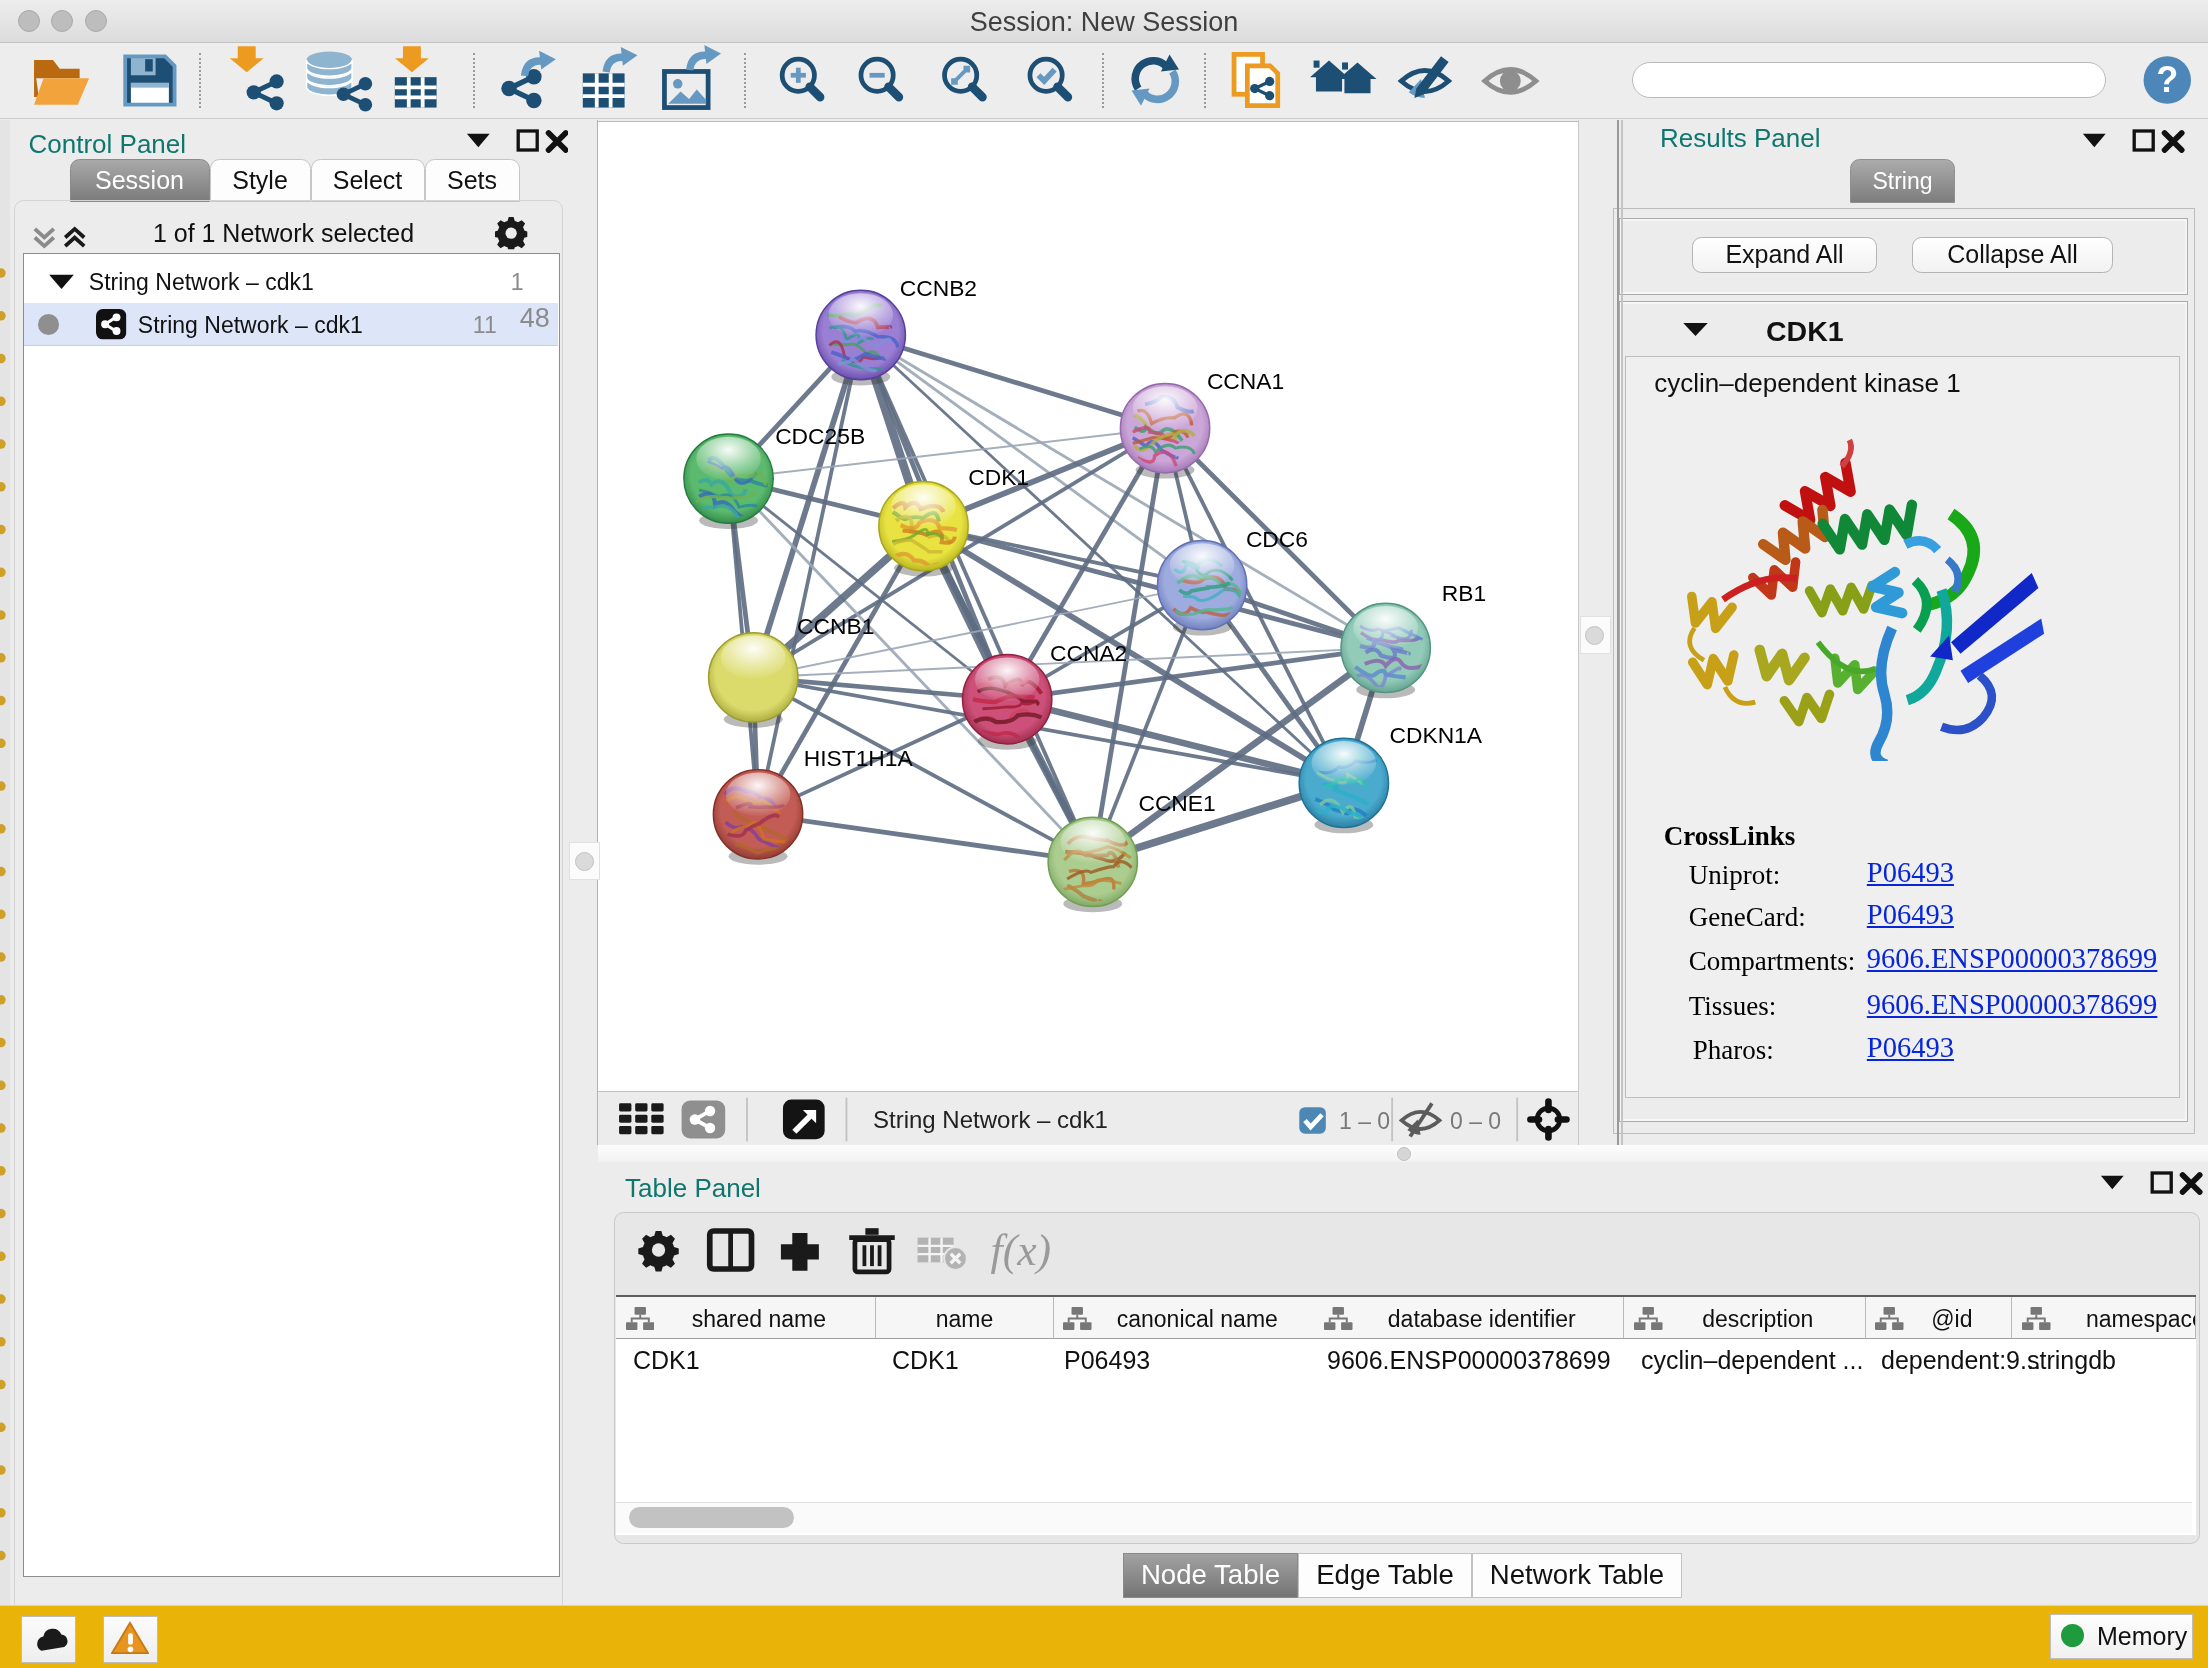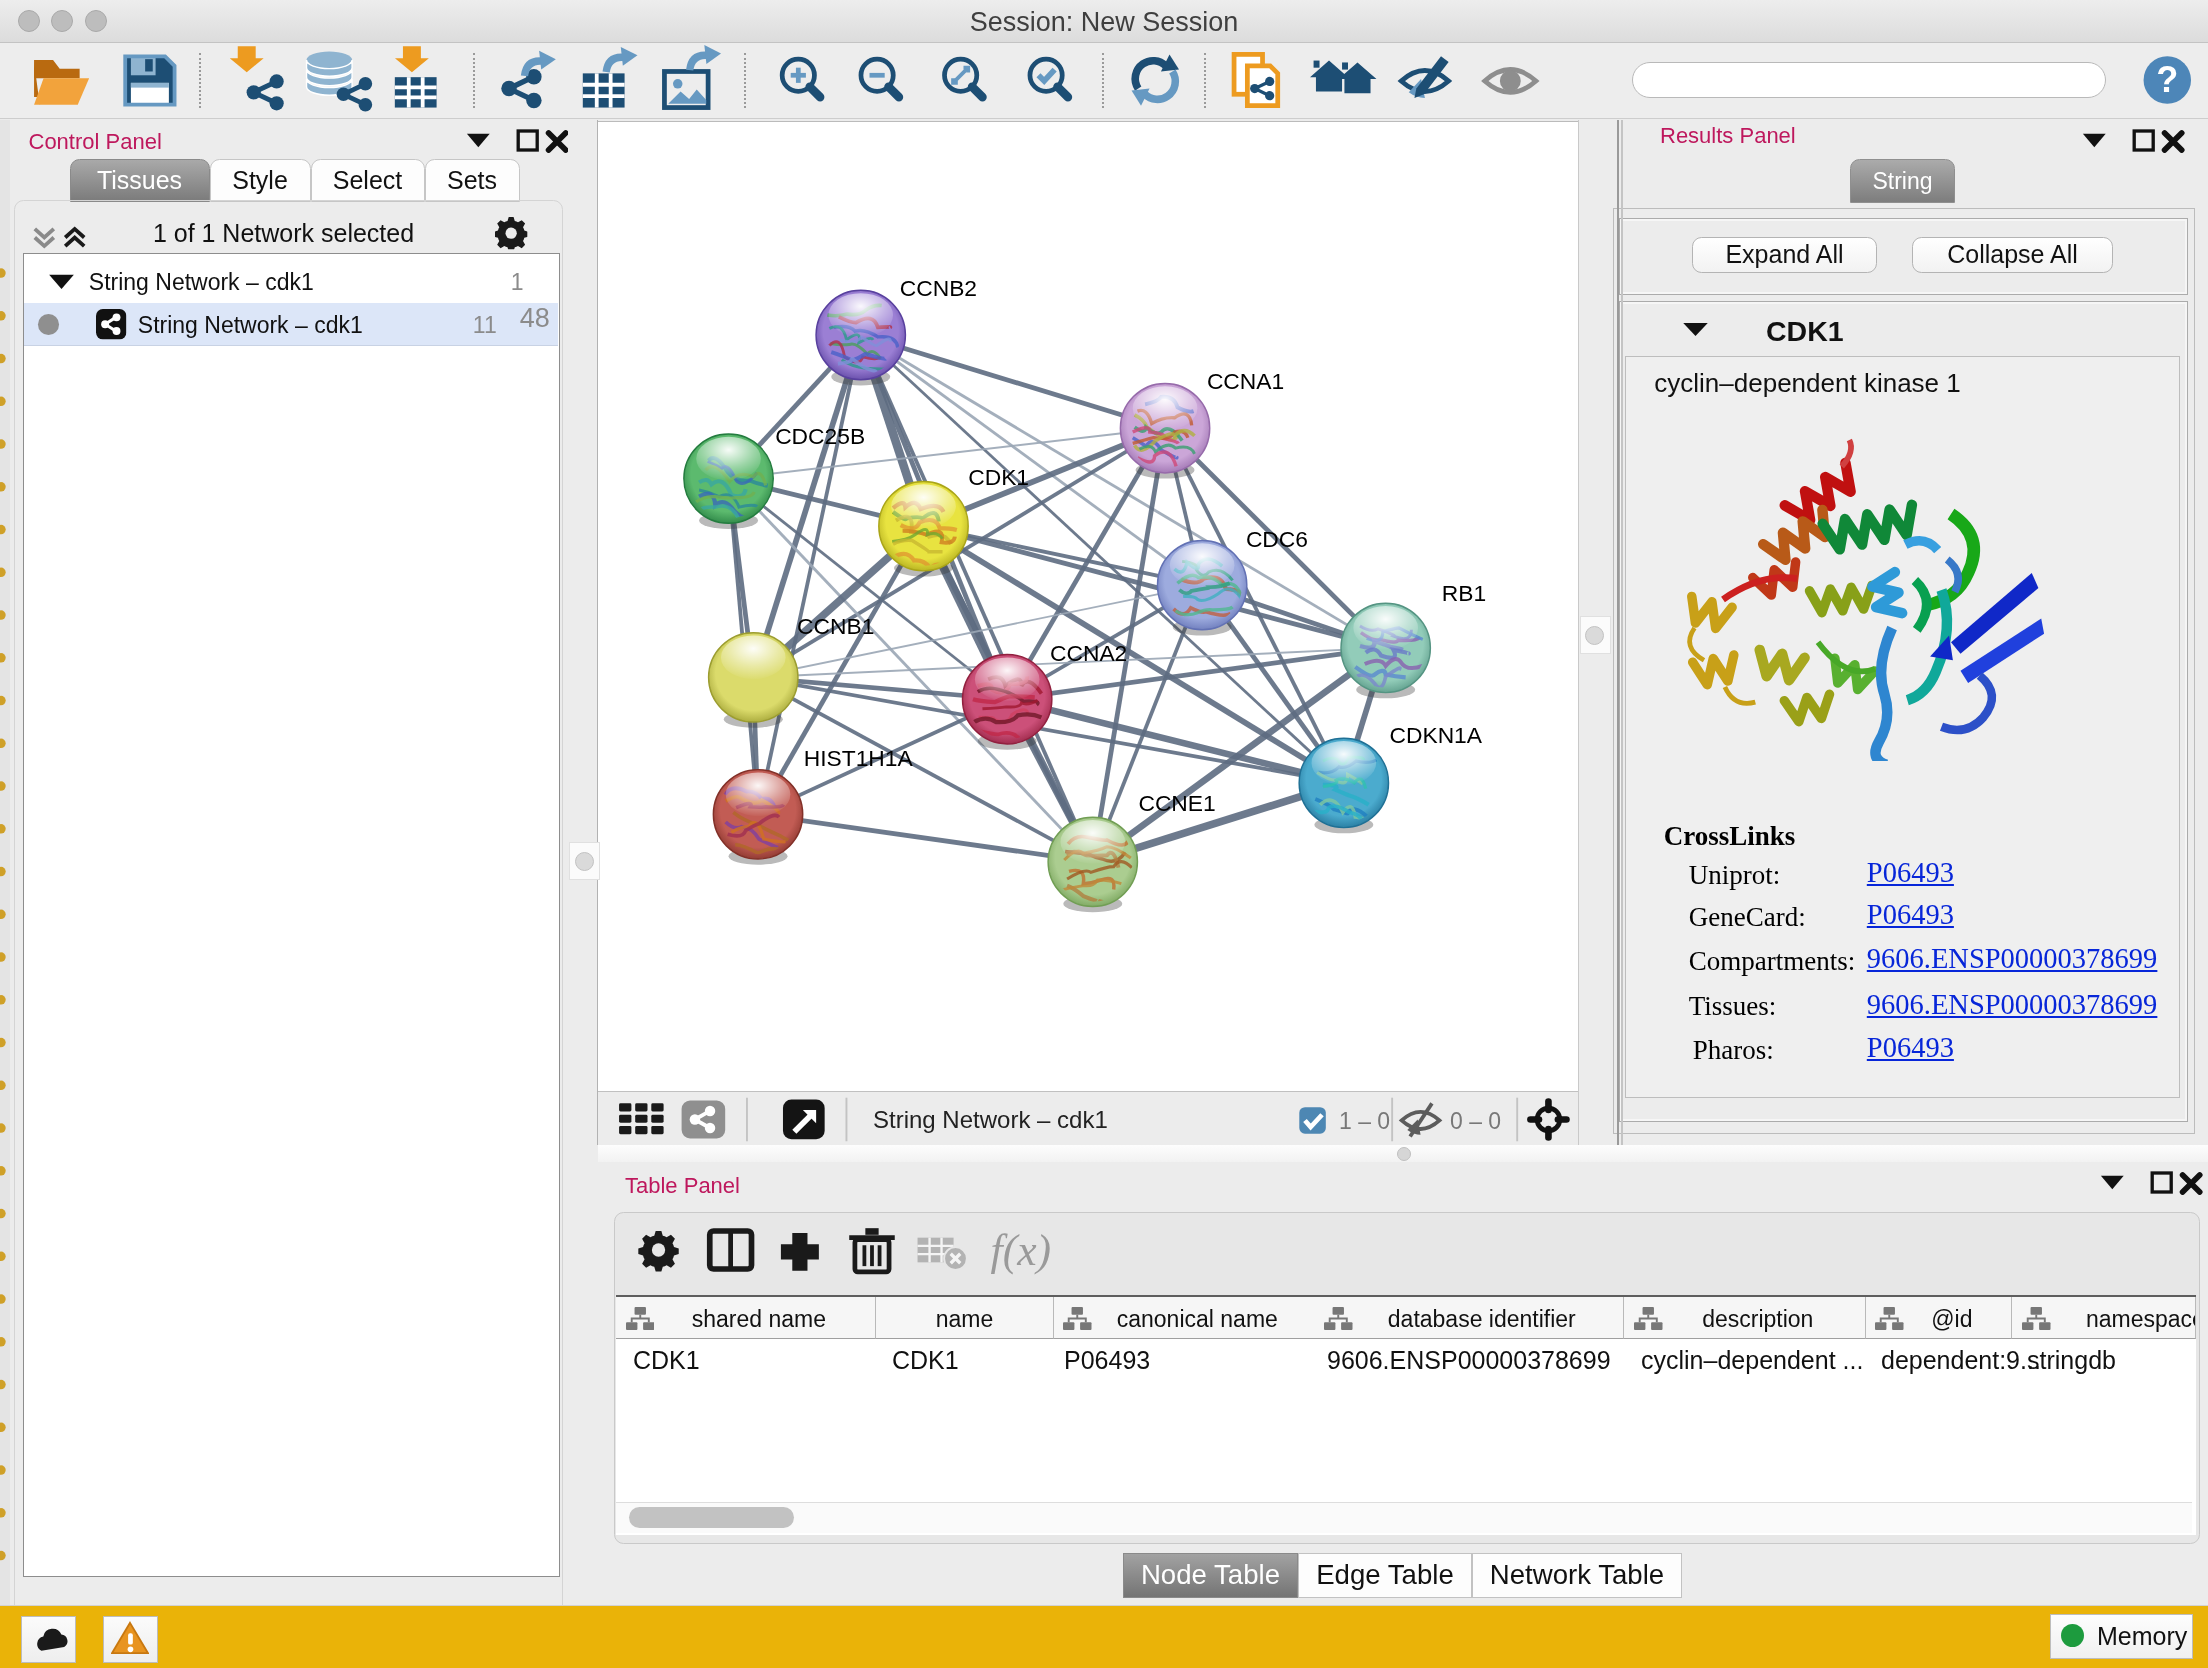--- a/index.html
+++ b/index.html
@@ -20,21 +20,21 @@
   #controlpanel{left:9.5px;top:120px;width:558px;height:1486px;background:#ececec;}
   #vsplit1{left:568px;top:120px;width:30px;height:1486px;background:#ececec;}
   #canvas{left:598px;top:121px;width:981px;height:970px;background:#ffffff;border-top:1px solid #bbb;}
   #viewbar{left:598px;top:1091px;width:981px;height:54px;background:#ececec;border-top:1.9px solid #c0c0c0;}
   #vsplit2{left:1579px;top:120px;width:45px;height:1025px;background:#ececec;}
   #resultspanel{left:1624px;top:120px;width:585px;height:1025px;background:#ececec;}
   #hsplit{left:598px;top:1145px;width:1610px;height:17px;background:linear-gradient(#fdfdfd,#f2f2f2);}
   #tablepanel{left:598px;top:1162px;width:1610px;height:443px;background:#ececec;}
   #statusbar{left:0;top:1605px;width:2208px;height:63px;background:#eab308;border-top:1.9px solid #d2d2d2;padding-left:8px;}
   
-  .ptitle{font-size:22px;color:#be185d;}
+  .ptitle{font-size:26px;color:#0f766e;}
   .tab{position:absolute;top:39px;height:43px;background:#fdfdfd;border:1.9px solid #c6c6c6;
     border-radius:9.5px 9.5px 0 0;text-align:center;font-size:25px;color:#111;line-height:41px;box-sizing:border-box;}
   .tabsel{background:linear-gradient(#a9a9a9,#7b7b7b);color:#fff;border-color:#8a8a8a;}
   #cplist{left:13.3px;top:133px;width:537px;height:1324px;background:#fff;border:1.9px solid #8d8d8d;box-sizing:border-box;}
   #cprow2{position:absolute;left:0px;top:49px;width:534px;height:42px;background:#dce6f8;
     border-bottom:1px solid #c8d2e4;}
   .gray{color:#8b8b8b;}
   
   .rbox{position:absolute;left:1619px;width:569px;background:#ececec;border:1.9px solid #ababab;box-sizing:border-box;box-shadow:inset 0 0 0 1.9px #f6f6f6;padding-left:43px;}
   .btn{position:absolute;height:36px;background:linear-gradient(#ffffff,#f2f2f2);border:1.9px solid #b4b4b4;border-radius:9.5px;
@@ -195,21 +195,21 @@
         <circle cx="1" cy="1510" r="5" fill="#cfa028"></circle>
       </svg></div>
 
   <div id="controlpanel" class="abs">
     <div class="ptitle abs" style="left:19px;top:8.6px;">Control Panel</div>
       <div class="abs" style="left:455px;top:7.6px;width:114px;height:25px;"><svg width="114" height="25" viewBox="0 0 120 26" xmlns="http://www.w3.org/2000/svg">
           <path d="M2 6 l24 0 l-12 14 z" fill="#111"></path>
           <rect x="56" y="3" width="20" height="20" fill="none" stroke="#111" stroke-width="3.5"></rect>
           <path d="M88 5 l18 18 M106 5 l-18 18" stroke="#111" stroke-width="6" stroke-linecap="round"></path>
         </svg></div>
-    <div class="tab tabsel abs" style="left:60px;width:140px;">Tissues</div>
+    <div class="tab tabsel abs" style="left:60px;width:140px;">Session</div>
     <div class="tab abs" style="left:200px;width:101px;">Style</div>
     <div class="tab abs" style="left:301px;width:114px;">Select</div>
     <div class="tab abs" style="left:415px;width:95px;">Sets</div>
     <div class="abs" style="left:4.8px;top:80px;width:549px;height:1417px;border:1.9px solid #d4d4d4;border-radius:9.5px;box-sizing:border-box;"></div>
       <div class="abs" style="left:0;top:99px;width:548px;height:42px;text-align:center;font-size:25px;color:#111;">1 of 1 Network selected</div>
       <div class="abs" style="left:21px;top:105px;width:57px;height:25px;"><svg width="57" height="25" viewBox="0 0 60 26" xmlns="http://www.w3.org/2000/svg">
           <path d="M4 4 l10 9 l10 -9 M4 13 l10 9 l10 -9" stroke="#8a8a8a" stroke-width="4" fill="none"></path>
           <path d="M36 13 l10 -9 l10 9 M36 22 l10 -9 l10 9" stroke="#1a1a1a" stroke-width="4" fill="none"></path>
         </svg></div>
       <div class="abs" style="left:485px;top:97px;width:32px;height:32px;transform:scale(0.85);transform-origin:0 0;"><svg width="38" height="38" viewBox="0 0 40 40" xmlns="http://www.w3.org/2000/svg">

